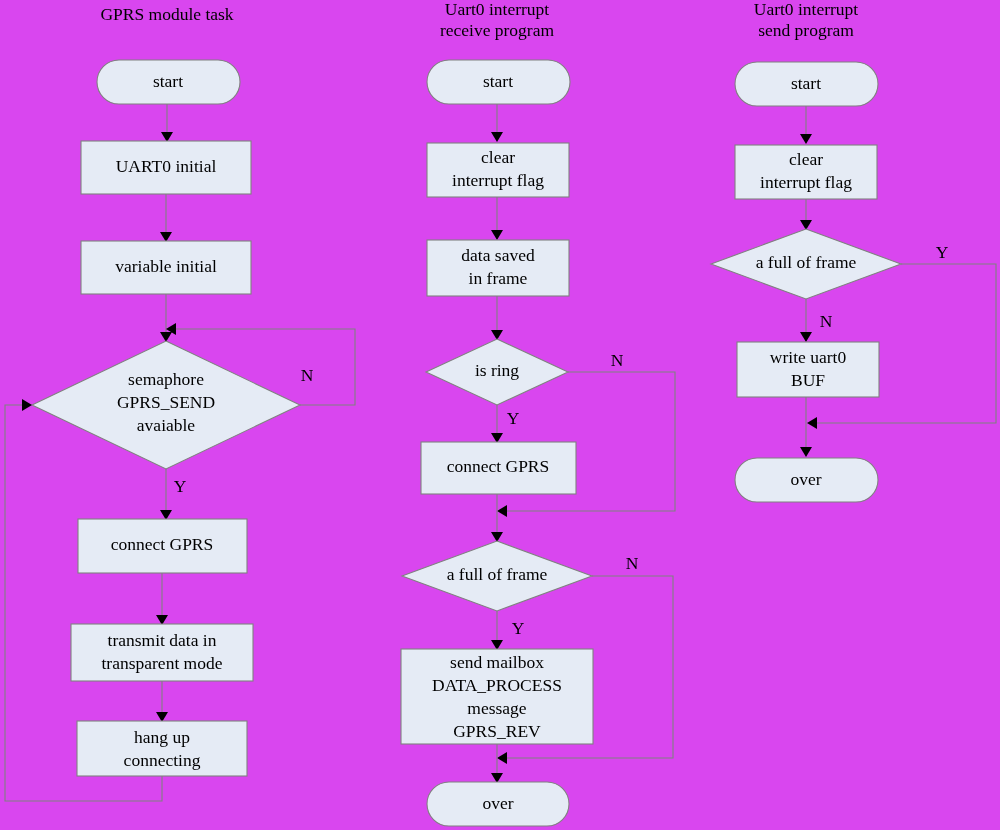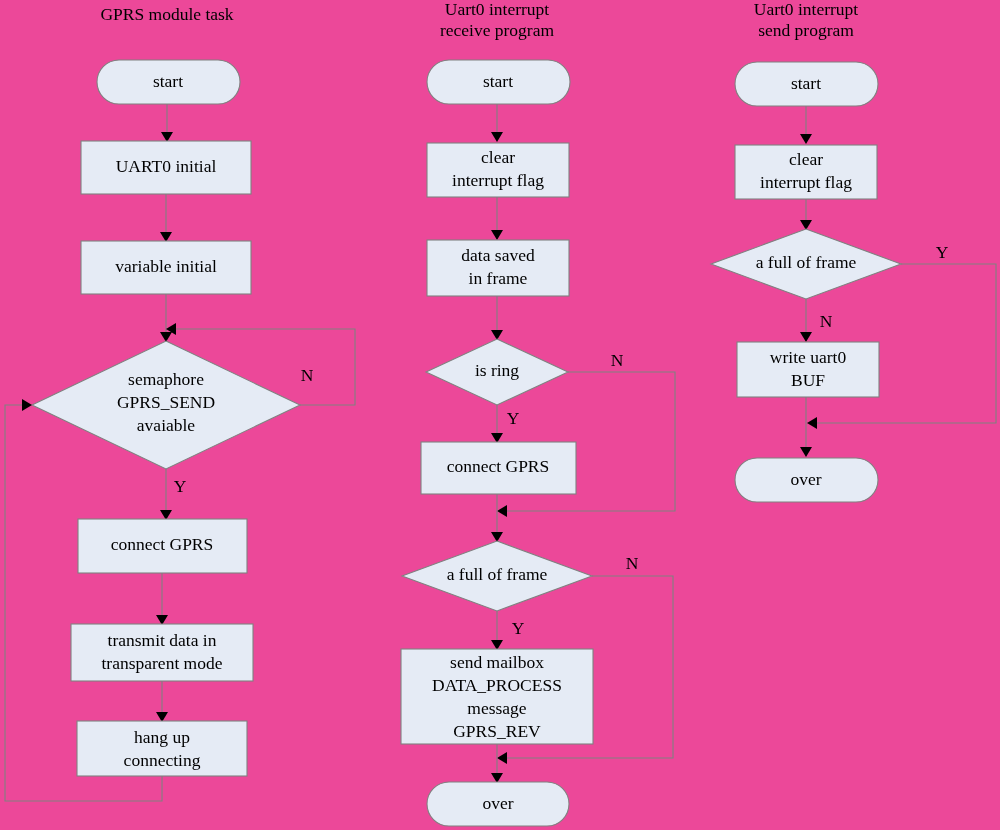--- a/index.html
+++ b/index.html
@@ -4,21 +4,21 @@
 <style>
   html, body {
     margin: 0;
     padding: 0;
     background: #ffffff;
   }
   #canvas {
     position: relative;
     width: 1000px;
     height: 830px;
-    background: #ec4899;
+    background: #d946ef;
     font-family: "Liberation Serif", "DejaVu Serif", serif;
   }
   svg.flow {
     position: absolute;
     top: 0;
     left: 0;
     width: 1000px;
     height: 830px;
     overflow: visible;
   }

